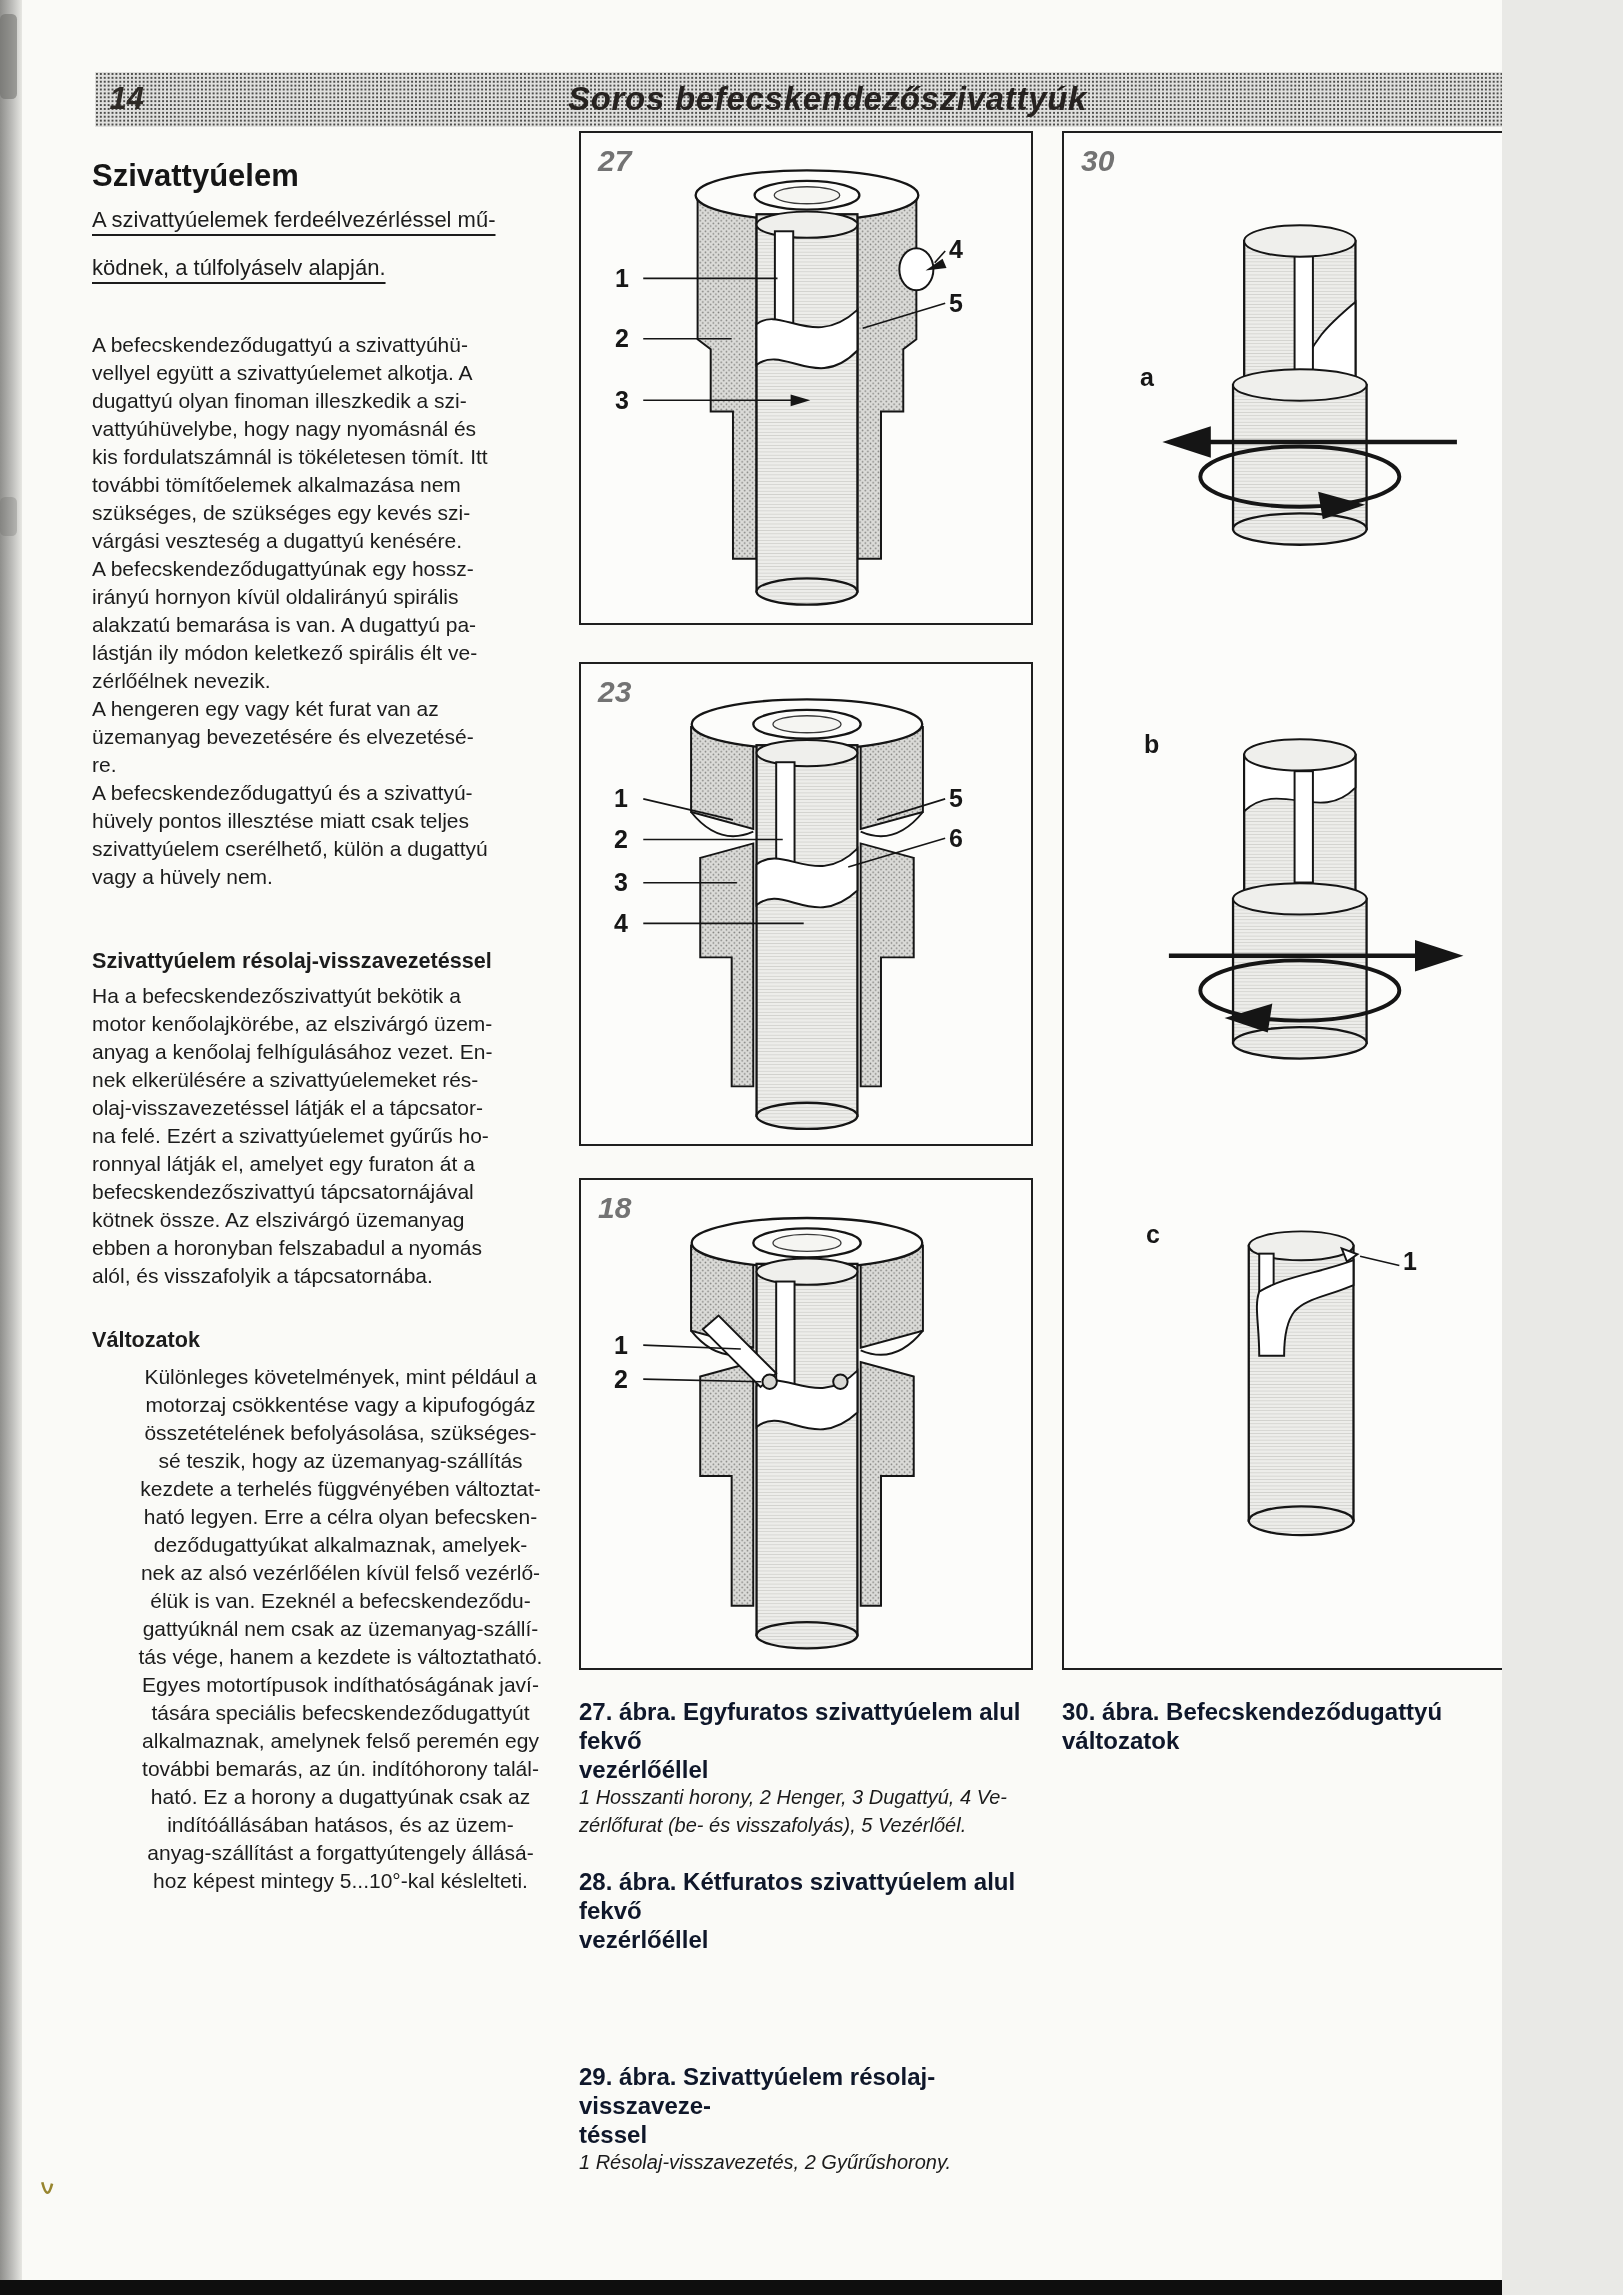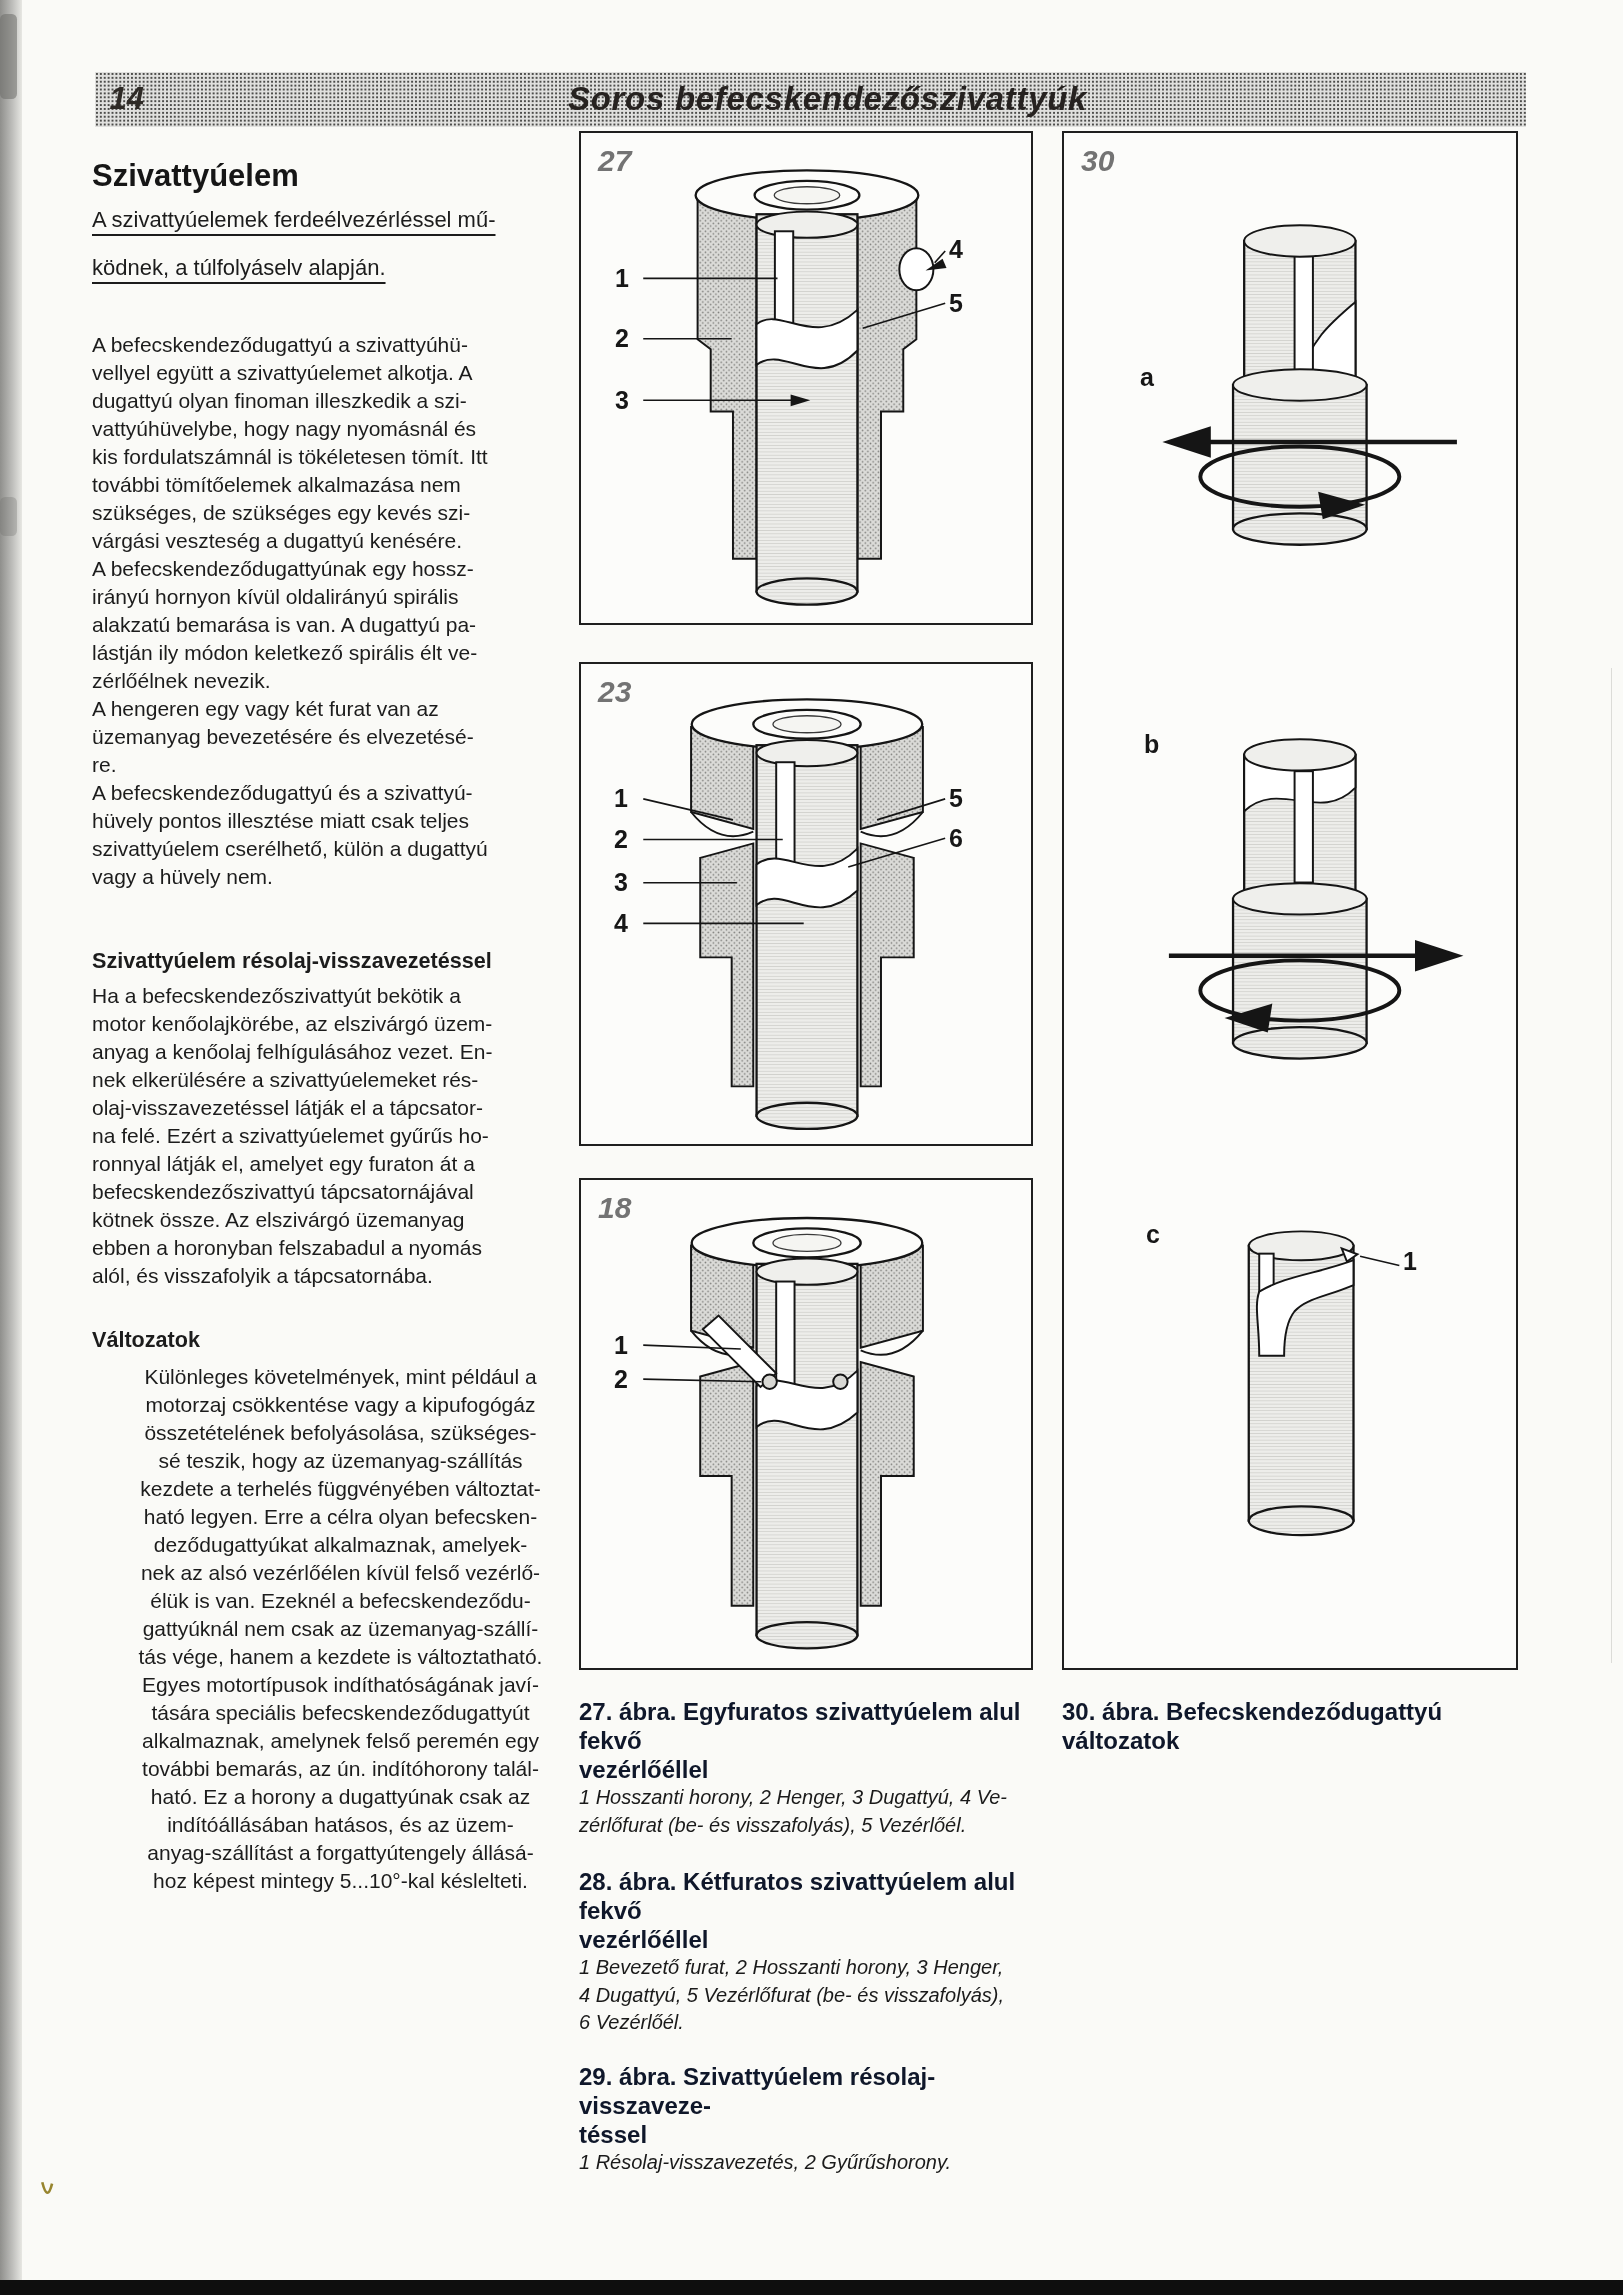--- a/index.html
+++ b/index.html
@@ -1,16 +1,16 @@
 <!DOCTYPE html>
 <html style="font-size:10.5px"><head>
 <meta charset="utf-8">
 <style>
   html,body{margin:0;padding:0;background:#e9e9e6;}
-  #page{position:relative;width:1623px;height:2295px;background:#fafaf7;overflow:hidden;
+  #page{position:relative;width:1502px;height:2295px;background:#fafaf7;overflow:hidden;
         font-family:"Liberation Sans", sans-serif;color:#1c1c1c;}
   
   #left-edge{position:absolute;left:0;top:0;width:22px;height:2295px;
       background:linear-gradient(to right,#8f8f8c,#bdbdba 55%,#e7e7e3);}
   #left-edge .smudge{position:absolute;left:0;width:17px;background:#6e6e6a;opacity:.55;border-radius:5.2px;}
   #bottom-bar{position:absolute;left:0;top:2280px;width:1623px;height:15px;background:#0e0e0e;}
   #right-scanline{position:absolute;left:1611px;top:668px;width:1.3px;height:995px;background:#dcdcd8;}
   #pen-mark{position:absolute;left:39px;top:2177px;}
   
   #header-bar{position:absolute;left:95px;top:72px;width:1431px;height:55px;
@@ -285,23 +285,20 @@
 
   <div id="cap27" class="caption">
     <div class="cap-title lines">27. ábra. Egyfuratos szivattyúelem alul fekvő
 vezérlőéllel</div>
     <div class="cap-body lines">1 Hosszanti horony, 2 Henger, 3 Dugattyú, 4 Ve-
 zérlőfurat (be- és visszafolyás), 5 Vezérlőél.</div>
   </div>
   <div id="cap28" class="caption">
     <div class="cap-title lines">28. ábra. Kétfuratos szivattyúelem alul fekvő
 vezérlőéllel</div>
-    <div class="cap-body lines">1 Bevezető furat, 2 Hosszanti horony, 3 Henger,
-4 Dugattyú, 5 Vezérlőfurat (be- és visszafolyás),
-6 Vezérlőél.</div>
   </div>
   <div id="cap29" class="caption">
     <div class="cap-title lines">29. ábra. Szivattyúelem résolaj-visszaveze-
 téssel</div>
     <div class="cap-body lines">1 Résolaj-visszavezetés, 2 Gyűrűshorony.</div>
   </div>
   <div id="cap30" class="caption">
     <div class="cap-title lines">30. ábra. Befecskendeződugattyú változatok</div>
   </div>
 

